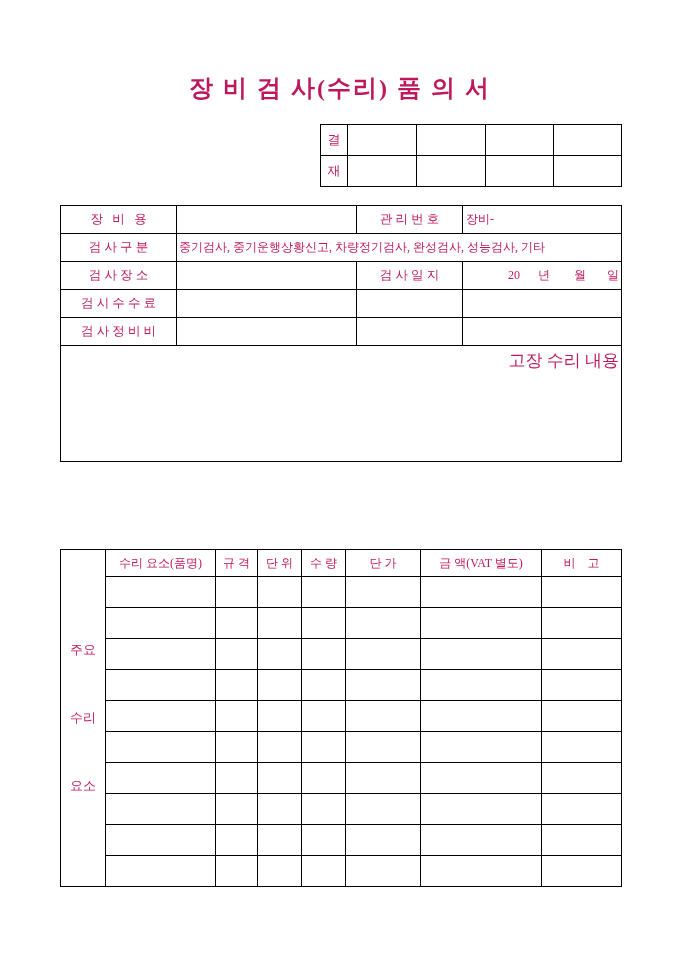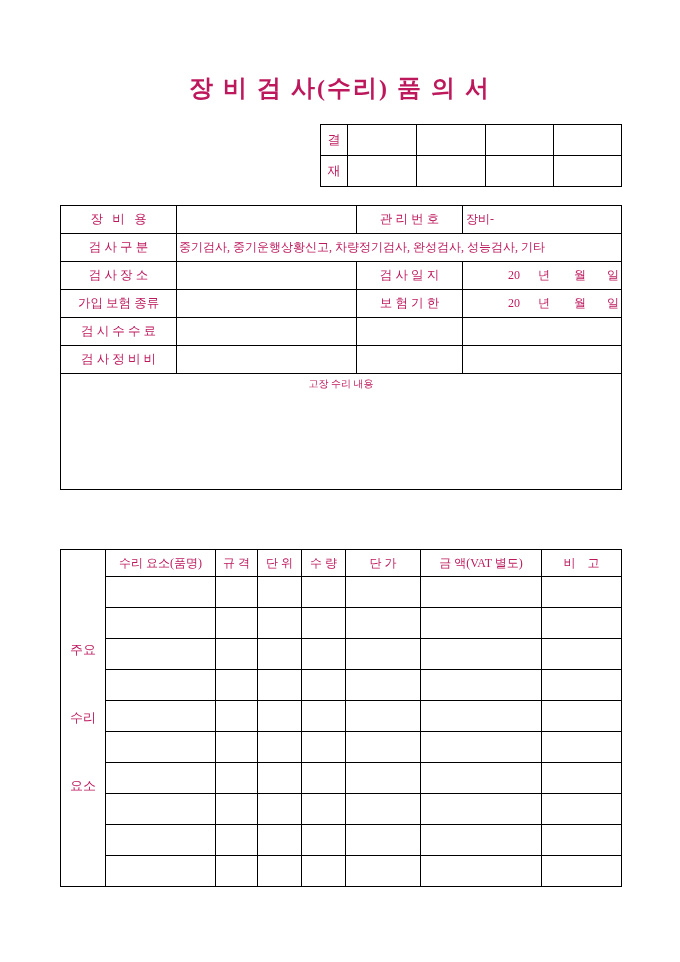--- a/index.html
+++ b/index.html
@@ -56,23 +56,23 @@
     padding-left: 36px;
   }
   .info td { height: 27px; }
   .info .lbl { text-align: center; font-size: 12.5px; }
   .info .val-left { text-align: left; padding-left: 3px; }
   .info .val-center { text-align: right; }
   .info .types { font-size: 12px; text-align: left; padding-left: 2px; }
   .info .tall {
     height: 109px;
     vertical-align: top;
-    text-align: center;
+    text-align: right;
     padding: 3px 2px;
-    font-size: 10px;
+    font-size: 17px;
   }
   
   .parts {
     left: 60px;
     top: 549px;
     width: 561px;
   }
   .parts td.h { height: 26px; text-align: center; font-size: 12px; }
   .parts td.cell { height: 30px; }
   .parts td.side {
@@ -134,26 +134,20 @@
       <td class="val-left">장비-</td>
     </tr>
     <tr>
       <td class="lbl">검 사 구 분</td>
       <td class="types" colspan="3">중기검사, 중기운행상황신고, 차량정기검사, 완성검사, 성능검사, 기타</td>
     </tr>
     <tr>
       <td class="lbl">검 사 장 소</td>
       <td class="val-left"></td>
       <td class="lbl">검 사 일 지</td>
-      <td class="val-center">20      년        월       일</td>
-    </tr>
-    <tr>
-      <td class="lbl">가입 보험 종류</td>
-      <td class="val-left"></td>
-      <td class="lbl">보 험 기 한</td>
       <td class="val-center">20      년        월       일</td>
     </tr>
     <tr>
       <td class="lbl">검 시 수 수 료</td>
       <td></td>
       <td></td>
       <td></td>
     </tr>
     <tr>
       <td class="lbl">검 사 정 비 비</td>

